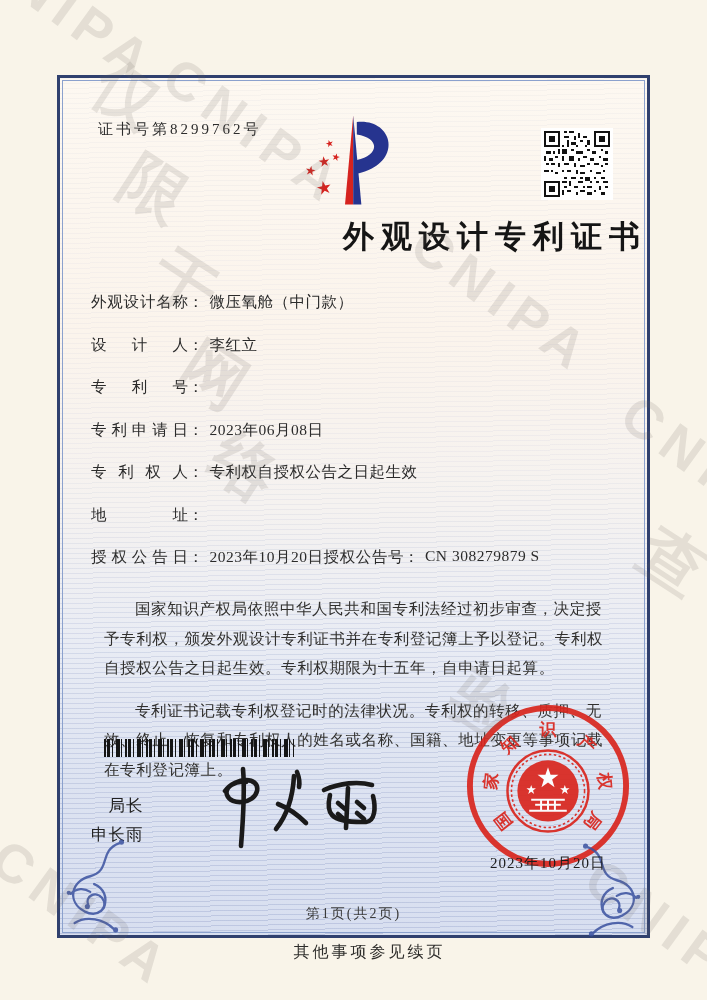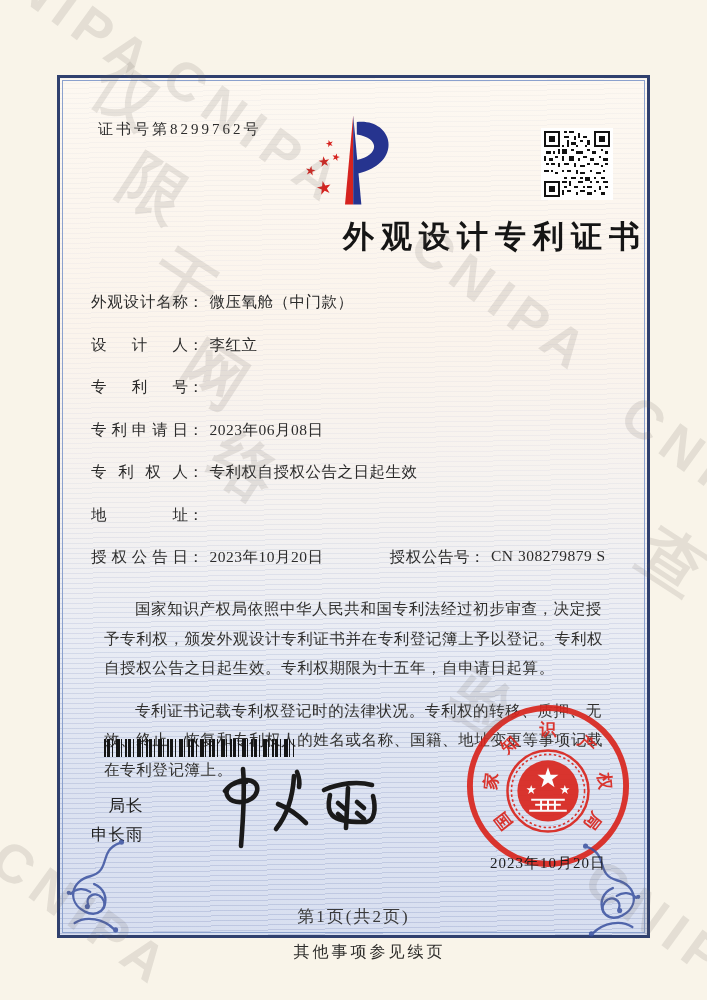--- a/index.html
+++ b/index.html
@@ -52,21 +52,21 @@
     position:absolute;left:0;right:0;top:138px;text-align:right;
     font-size:31px;font-weight:bold;letter-spacing:7px;color:#151515;
   }
   
   .rows{position:absolute;left:31px;top:214px;width:540px;font-size:15.5px;color:#2b2b2b;}
   .row{height:42.5px;display:flex;align-items:flex-start;}
   .row .pair{display:flex;}
   .lbl{display:inline-block;width:97px;text-align:justify;text-align-last:justify;letter-spacing:0;font-family:Liberation Mono, monospace;}
   .colon{margin:0 6px 0 0;}
   .val{letter-spacing:.5px;}
-  .pair2{margin-left:66px;}
+  .pair2{}
   .pair2 .lbl{width:80px;}
   
   .paras{position:absolute;left:31px;top:503px;width:537px;font-size:15.5px;line-height:29.5px;color:#31302e;}
   .paras p{margin:13px;text-indent:2em;letter-spacing:.6px;}
   
   .barcode{
     position:absolute;left:44px;top:661px;width:190px;height:18px;
     background:repeating-linear-gradient(90deg,
       #151515 0 2px,transparent 2px 3px,#151515 3px 6px,transparent 6px 8px,
       #151515 8px 9px,transparent 9px 12px,#151515 12px 16px,transparent 16px 17px,
@@ -78,21 +78,21 @@
   .signature{position:absolute;left:138px;top:688px;width:200px;height:90px;}
   
   .seal{position:absolute;left:404px;top:624px;width:168px;height:168px;opacity:.92;}
   .seal-date{position:absolute;left:398px;top:776px;width:180px;text-align:center;
              font-size:15px;color:#1d1d1d;letter-spacing:1px;z-index:3;}
   
   .orn{position:absolute;width:78px;height:100px;opacity:.85;}
   .orn-bl{left:1px;top:758px;}
   .orn-br{right:1px;top:762px;transform:scaleX(-1);}
   
-  .page-num{position:absolute;left:0;right:0;top:827px;text-align:center;font-size:17px;color:#3a3a3a;letter-spacing:2px;}
+  .page-num{position:absolute;left:0;right:0;top:827px;text-align:center;font-size:14px;color:#3a3a3a;letter-spacing:2px;}
   .continuation{position:absolute;left:0;right:0;top:942px;text-align:center;z-index:2;
                 font-size:16px;color:#2e2d2b;letter-spacing:3px;margin-left:32px;}
 </style>
 </head>
 <body>
 
 <div class="wm wm-latin wm1">CNIPA</div>
 <div class="wm wm-latin wm2">CNIPA</div>
 <div class="wm wm-latin wm3">CNIPA</div>
 <div class="wm wm-latin wm4">CNIPA</div>

